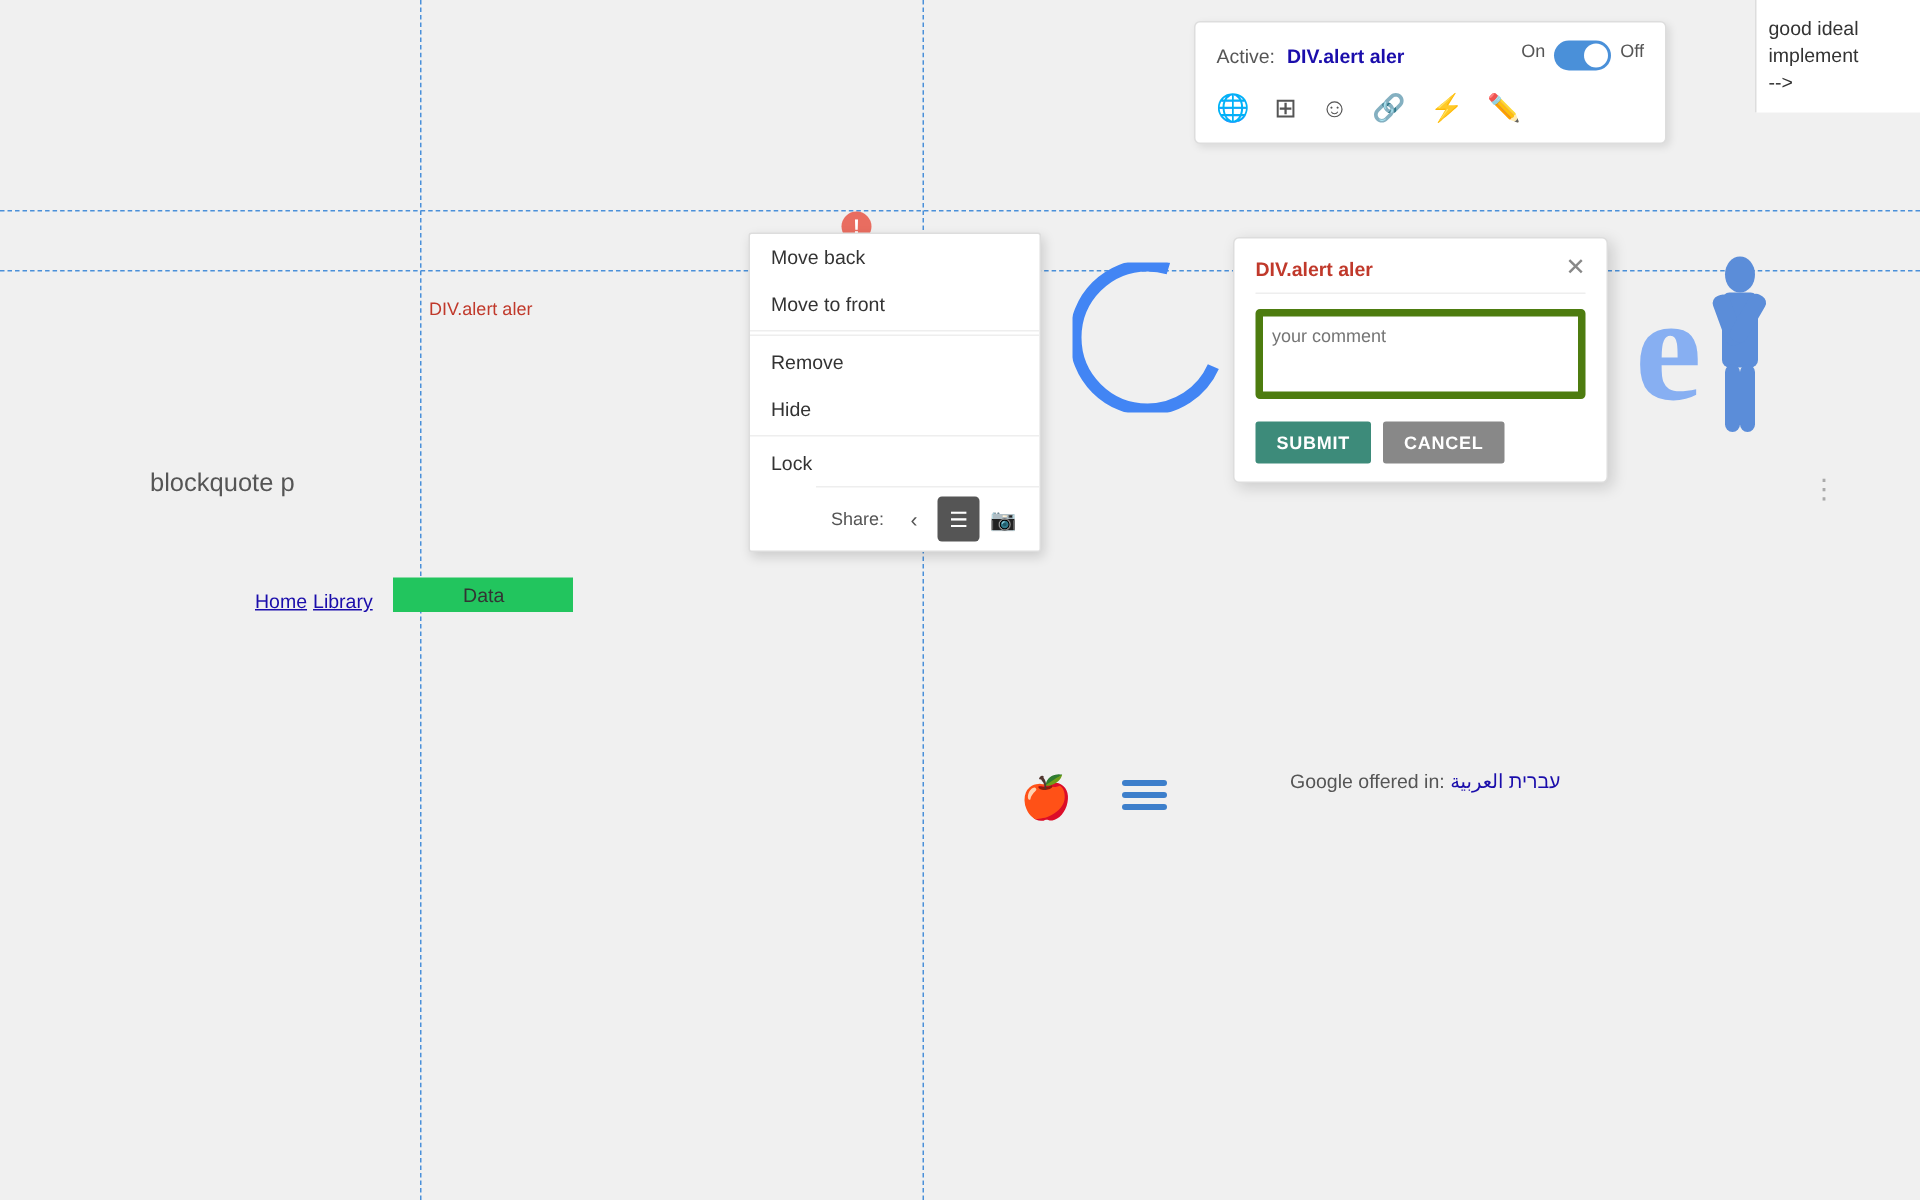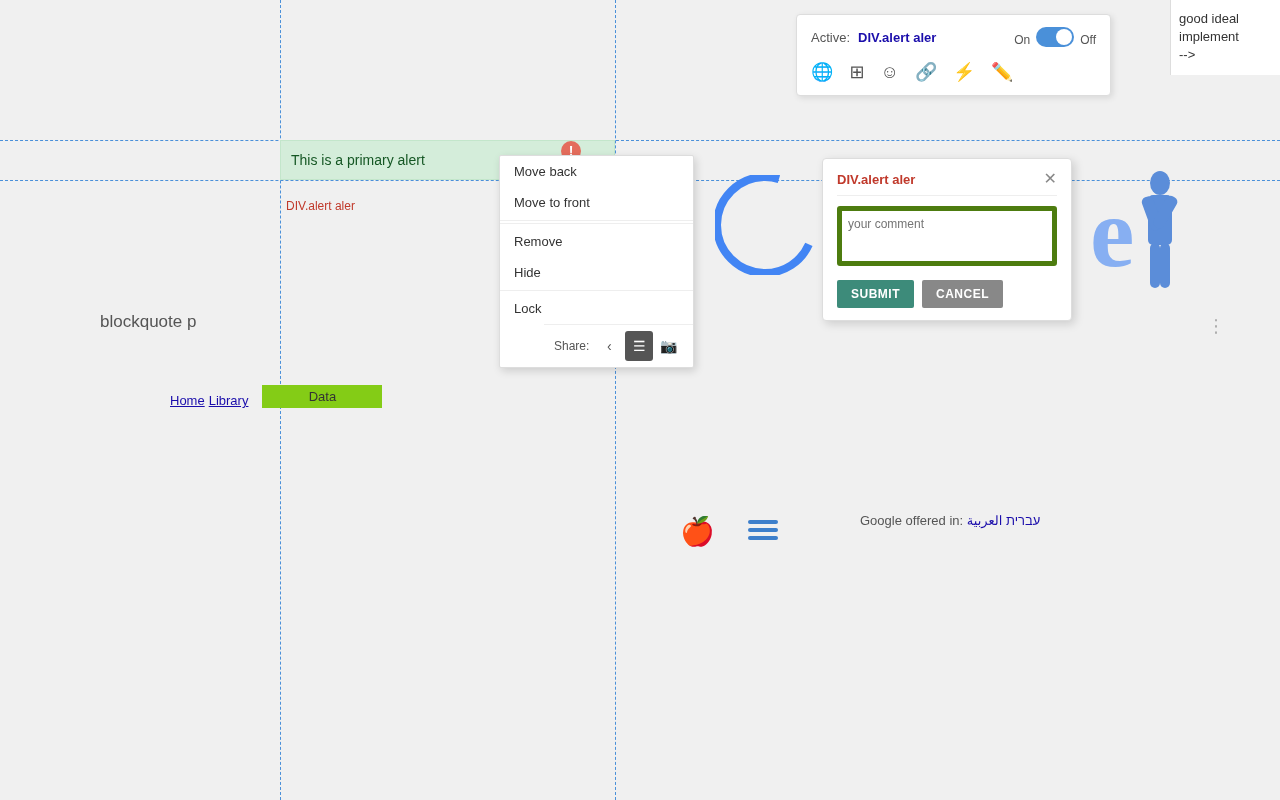--- a/index.html
+++ b/index.html
@@ -86,21 +86,21 @@
       align-items: flex-end;
       gap: 4px;
     }
     .nav-link {
       color: #1a0dab;
       text-decoration: underline;
       font-size: 13px;
       cursor: pointer;
     }
     .data-badge {
-      background: #84cc16;
+      background: #22c55e;
       padding: 4px 12px;
       font-size: 13px;
       color: #333;
       margin-left: 10px;
       width: 120px;
       text-align: center;
     }
 
     
     .google-circle {
@@ -259,21 +259,21 @@
       font-size: 13px;
       color: #555;
     }
     .active-element {
       color: #1a0dab;
       font-size: 13px;
       font-weight: bold;
     }
     .toggle-group {
       display: flex;
-      align-items: flex-end;
+      align-items: flex-start;
       gap: 6px;
       margin-left: auto;
     }
     .toggle-text {
       font-size: 12px;
       color: #555;
     }
     .toggle-switch {
       width: 38px;
       height: 20px;
@@ -396,23 +396,20 @@
 </head>
 <body>
 
 <div class="canvas-area">
 
   <div class="grid-line-v1"></div>
   <div class="grid-line-v2"></div>
   <div class="grid-line-h1"></div>
   <div class="grid-line-h2"></div>
 
-  <div class="alert-box">
-    <span class="alert-text">This is a primary alert</span>
-  </div>
   <div class="alert-label">DIV.alert aler</div>
 
   <svg class="warning-circle" viewBox="0 0 22 22">
     <circle cx="11" cy="11" r="10" fill="#e74c3c" opacity="0.8"></circle>
     <text x="11" y="16" text-anchor="middle" fill="white" font-size="14" font-weight="bold">!</text>
   </svg>
 
   <div class="blockquote-label">blockquote p</div>
 
   <div class="nav-area">

